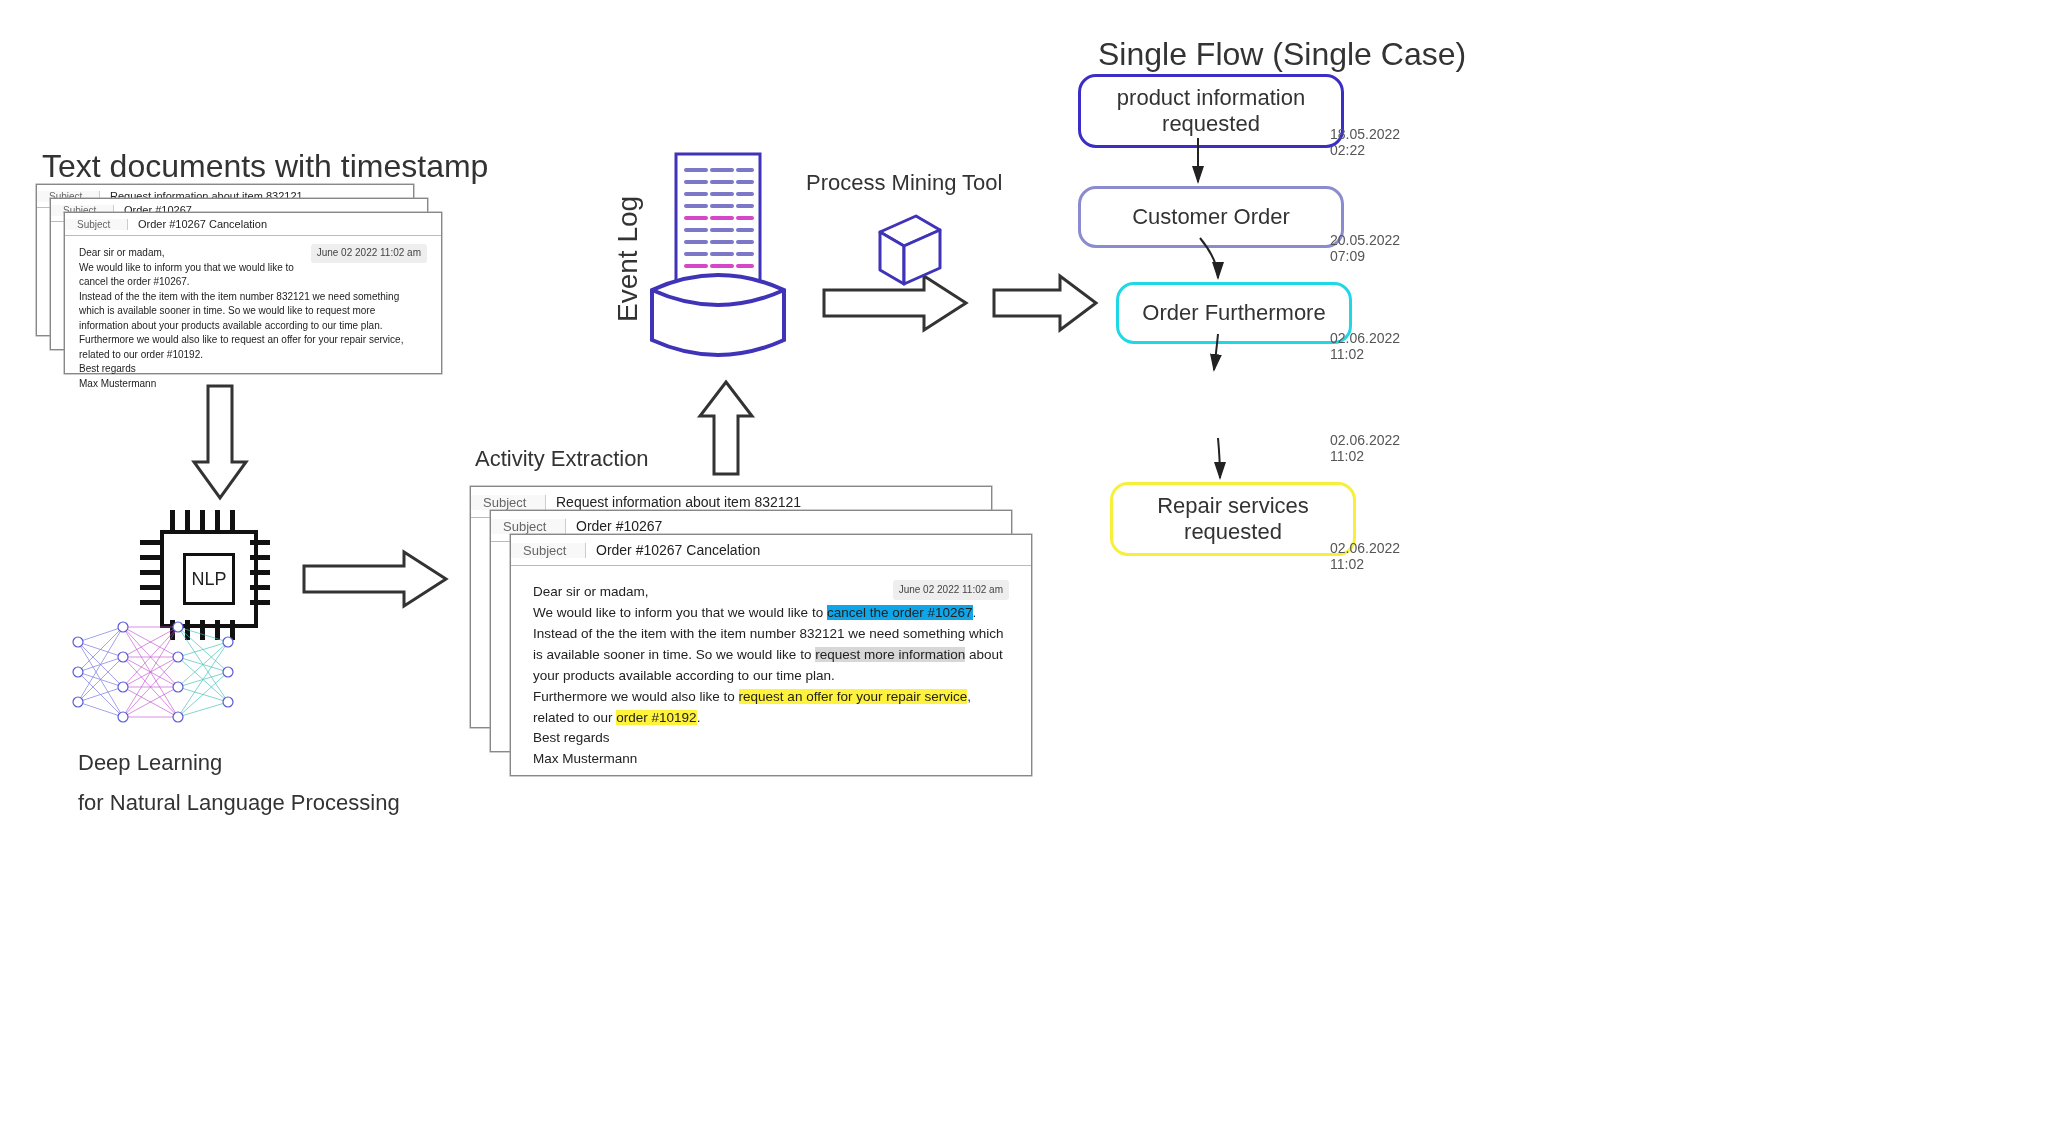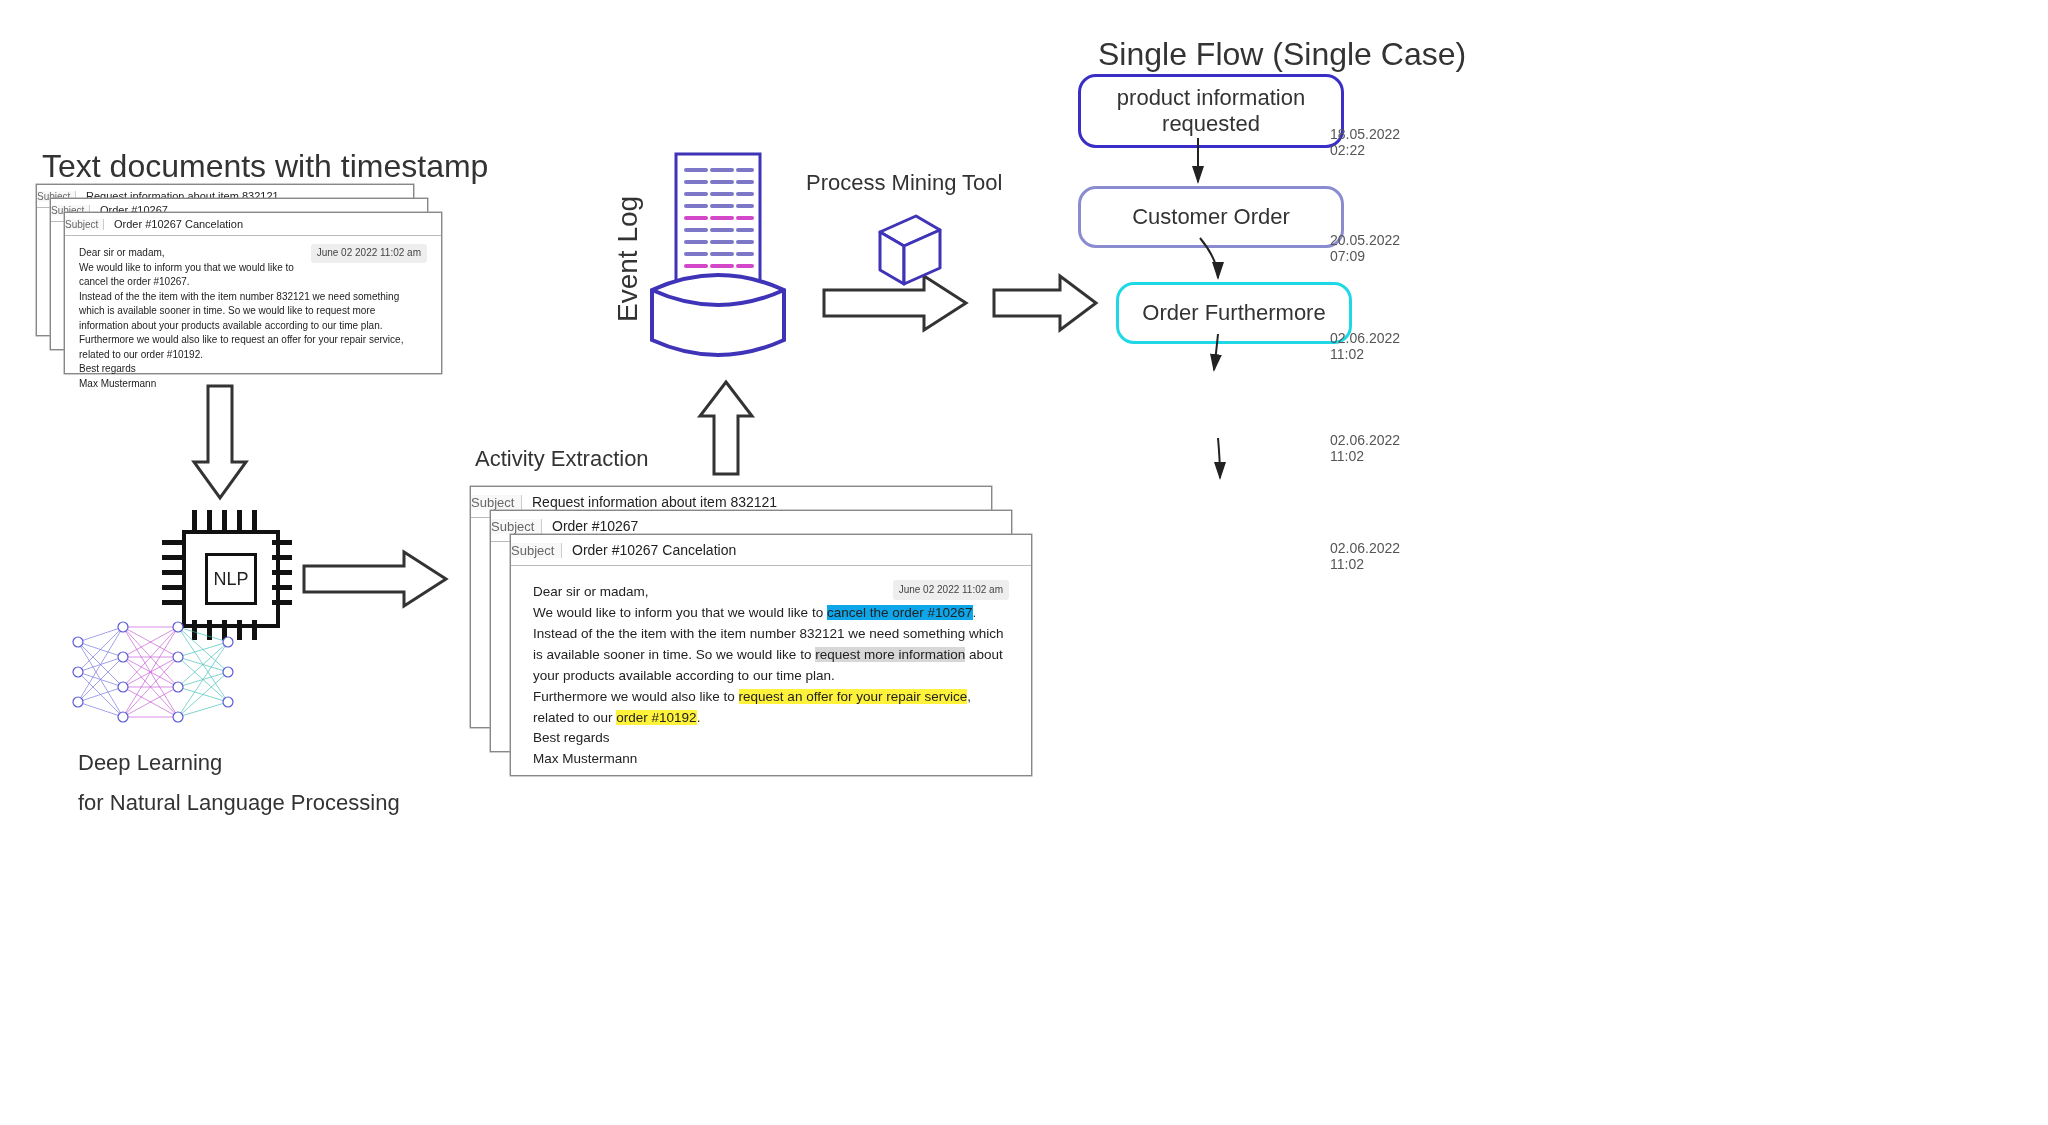--- a/index.html
+++ b/index.html
@@ -4,21 +4,21 @@
 <style>
   html,body{margin:0;padding:0;font-family:"Segoe UI",Arial,sans-serif;background:#fff;color:#222;width:2048px;height:1125px;overflow:hidden}
   .canvas{position:relative;width:2048px;height:1125px}
   .label{position:absolute;font-size:22px;color:#333}
   .label.big{font-size:32px}
   .vlabel{position:absolute;font-size:28px;color:#333;transform:rotate(-90deg);transform-origin:left top}
   
   .emailStack{position:absolute}
   .emailCard{position:absolute;background:#fff;border:1px solid #888;box-shadow:0 0 0 .5px #999}
   .emailHeader{display:flex;align-items:center;border-bottom:1px solid #bbb;height:22px}
-  .subjLbl{font-size:10px;color:#666;padding:0 0;border-right:1px solid #ccc;min-width:38px;background:#f8f8f8}
+  .subjLbl{font-size:10px;color:#666;padding:0 12px;border-right:1px solid #ccc;min-width:38px;background:#f8f8f8}
   .subjTxt{font-size:11px;padding:0 10px;color:#222}
   .emailBody{padding:10px 14px;font-size:10px;color:#222;line-height:1.45}
   .emailBody .ts{float:right;font-size:10px;color:#444;background:#eee;padding:2px 6px;border-radius:3px;margin-top:-2px}
   .emailBody p{margin:0 0}
   
   .emailStack2 .emailHeader{height:30px}
   .emailStack2 .subjLbl{font-size:13px;min-width:50px}
   .emailStack2 .subjTxt{font-size:14px}
   .emailStack2 .emailBody{font-size:13.5px;padding:16px 22px;line-height:1.55}
   .hl-cyan{background:#0ea5e9}
@@ -82,21 +82,21 @@
         <p>Best regards</p>
         <p>Max Mustermann</p>
       </div>
     </div>
   </div>
 
   <svg class="arrow" style="left:190px;top:382px" width="60" height="120">
     <path d="M18 4 H42 V80 H56 L30 116 L4 80 H18 Z" fill="#fff" stroke="#333" stroke-width="3"></path>
   </svg>
 
-  <div class="chip" style="left:162px;top:510px">
+  <div class="chip" style="left:140px;top:510px">
     <div class="core">
         <div class="inner">NLP</div>
       </div>
 
     <div class="pin" style="left:30px;top:0;width:5px;height:20px"></div>
       <div class="pin" style="left:45px;top:0;width:5px;height:20px"></div>
       <div class="pin" style="left:60px;top:0;width:5px;height:20px"></div>
       <div class="pin" style="left:75px;top:0;width:5px;height:20px"></div>
       <div class="pin" style="left:90px;top:0;width:5px;height:20px"></div>
     <div class="pin" style="left:30px;top:110px;width:5px;height:20px"></div>
@@ -287,20 +287,21 @@
     <div class="pfTime" style="left:262px;top:52px">18.05.2022 02:22</div>
 
     <div class="pfNode" style="left:10px;top:112px;width:240px;height:48px;border-color:#8a8ccf">Customer Order</div>
     <div class="pfTime" style="left:262px;top:158px">20.05.2022 07:09</div>
 
     <div class="pfNode" style="left:48px;top:208px;width:210px;height:48px;border-color:#1fd8e6">Order Furthermore</div>
     <div class="pfTime" style="left:262px;top:256px">02.06.2022 11:02</div>
 
     <div class="pfTime" style="left:262px;top:358px">02.06.2022 11:02</div>
 
+    <div class="pfNode" style="left:42px;top:408px;width:220px;height:60px;border-color:#f6f03a">Repair services requested</div>
     <div class="pfTime" style="left:262px;top:466px">02.06.2022 11:02</div>
 
     <svg style="position:absolute;left:0;top:0" width="360" height="520">
       <defs>
           <marker id="ah" markerWidth="10" markerHeight="10" refX="8" refY="3" orient="auto">
             <path d="M0 0 L9 3 L0 6 Z" fill="#222"></path>
           </marker>
         </defs>
       <g stroke="#222" stroke-width="2" fill="none" marker-end="url(#ah)">
         <line x1="130" y1="64" x2="130" y2="108"></line>

